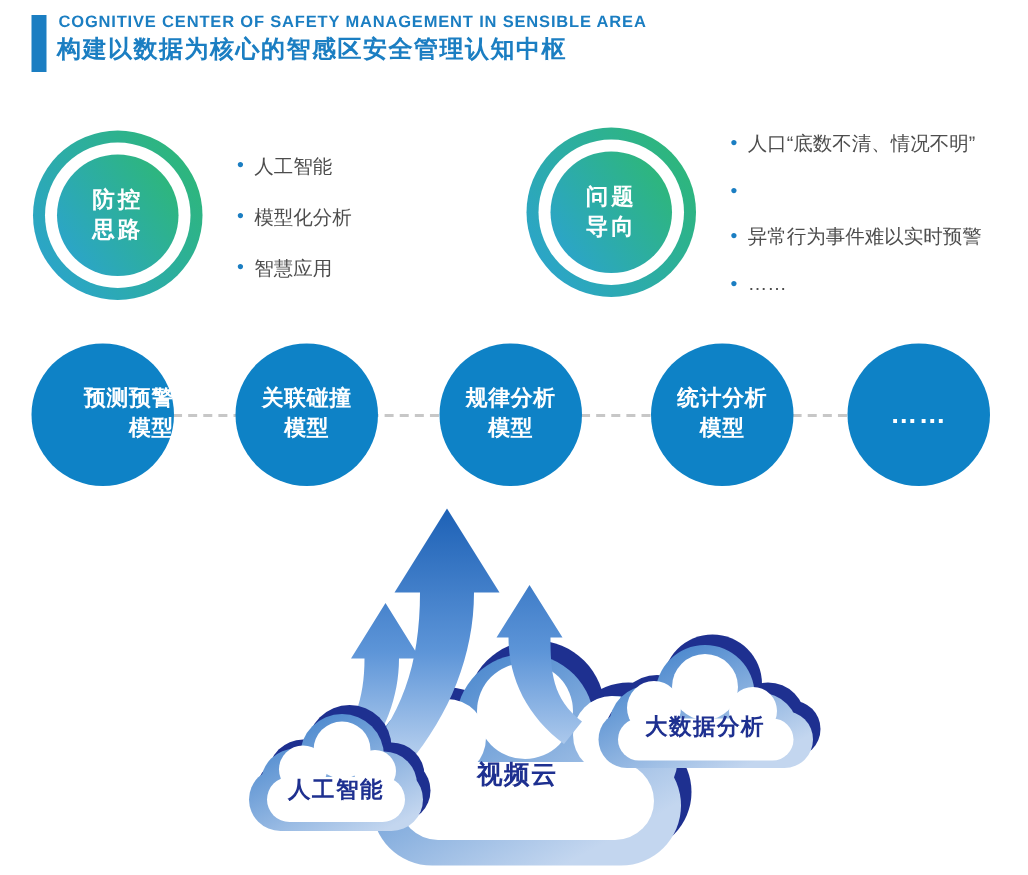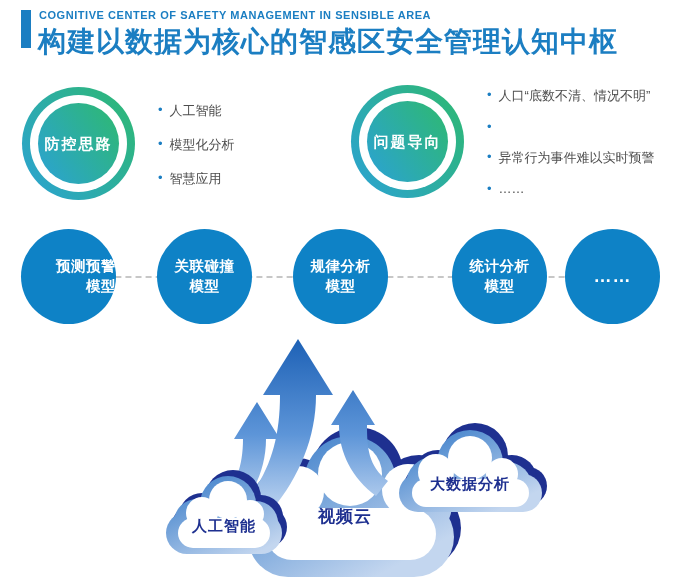--- a/index.html
+++ b/index.html
@@ -3,45 +3,45 @@
 <meta charset="utf-8">
 <style>
   html,body{margin:0;padding:0;}
   body{
     width:685px;height:583px;position:relative;background:#ffffff;overflow:hidden;
     font-family:"Liberation Sans","DejaVu Sans",sans-serif;
   }
   
   .accent-bar{position:absolute;left:21px;top:10px;width:10px;height:38px;background:#1b7ec2;}
   .title-en{position:absolute;left:39px;top:9px;font-size:11px;font-weight:bold;color:#1b7ec2;letter-spacing:.55px;white-space:nowrap;}
-  .title-zh{position:absolute;left:38px;top:23px;font-size:28px;font-weight:bold;color:#1b7ec2;letter-spacing:1px;white-space:nowrap;}
+  .title-zh{position:absolute;left:38px;top:23px;font-size:16px;font-weight:bold;color:#1b7ec2;letter-spacing:1px;white-space:nowrap;}
   
   .badge{position:absolute;width:113px;height:113px;border-radius:50%;
     background:linear-gradient(55deg,#2ba2d5,#2eb96f);}
   .badge::before{content:"";position:absolute;inset:8px;border-radius:50%;background:#fff;}
   .badge-inner{position:absolute;inset:16px;border-radius:50%;
     background:linear-gradient(55deg,#2ba2d5,#2eb96f);
-    display:flex;flex-direction:row;align-items:center;justify-content:center;
+    display:flex;flex-direction:column;align-items:center;justify-content:center;
     color:#fff;font-weight:bold;font-size:15px;line-height:1.3;letter-spacing:2px;}
   .badge1{left:22px;top:87px;}
   .badge2{left:351px;top:85px;}
   
   .bullets{position:absolute;list-style:none;margin:0;padding:0;}
   .bullets1{left:158px;top:102px;}
   .bullets2{left:487px;top:87px;}
   .bullets li{display:flex;align-items:flex-start;gap:7px;font-size:13px;color:#4d4d4d;white-space:nowrap;}
   .bullets1 li{margin-bottom:16px;}
   .bullets2 li{margin-bottom:14px;}
   .dot{color:#1b7ec2;font-size:13px;line-height:1.2;}
   
   .model-connector{position:absolute;top:276px;left:65px;width:550px;border-top:2px dashed #c7c7c7;}
   .model-circle{position:absolute;top:229px;width:95px;height:95px;border-radius:50%;background:#0e82c6;
     color:#fff;font-weight:bold;font-size:14.5px;line-height:1.35;letter-spacing:.5px;text-align:center;
     display:flex;flex-direction:column;align-items:center;justify-content:center;}
-  .mc1{left:21px;align-items:flex-end;} .mc2{left:157px;} .mc3{left:293px;} .mc4{left:452px;} .mc5{left:565px;}
+  .mc1{left:21px;align-items:flex-end;} .mc2{left:157px;} .mc3{left:293px;} .mc4{left:434px;} .mc5{left:565px;}
   .mc5 .l1{font-size:18px;letter-spacing:1px;}
   
   .cloud-scene{position:absolute;left:140px;top:332px;}
   .cloud-label{font-family:"Liberation Sans","DejaVu Sans",sans-serif;font-weight:bold;fill:#1e3090;}
 </style>
 </head>
 <body>
 
 <div>
 

